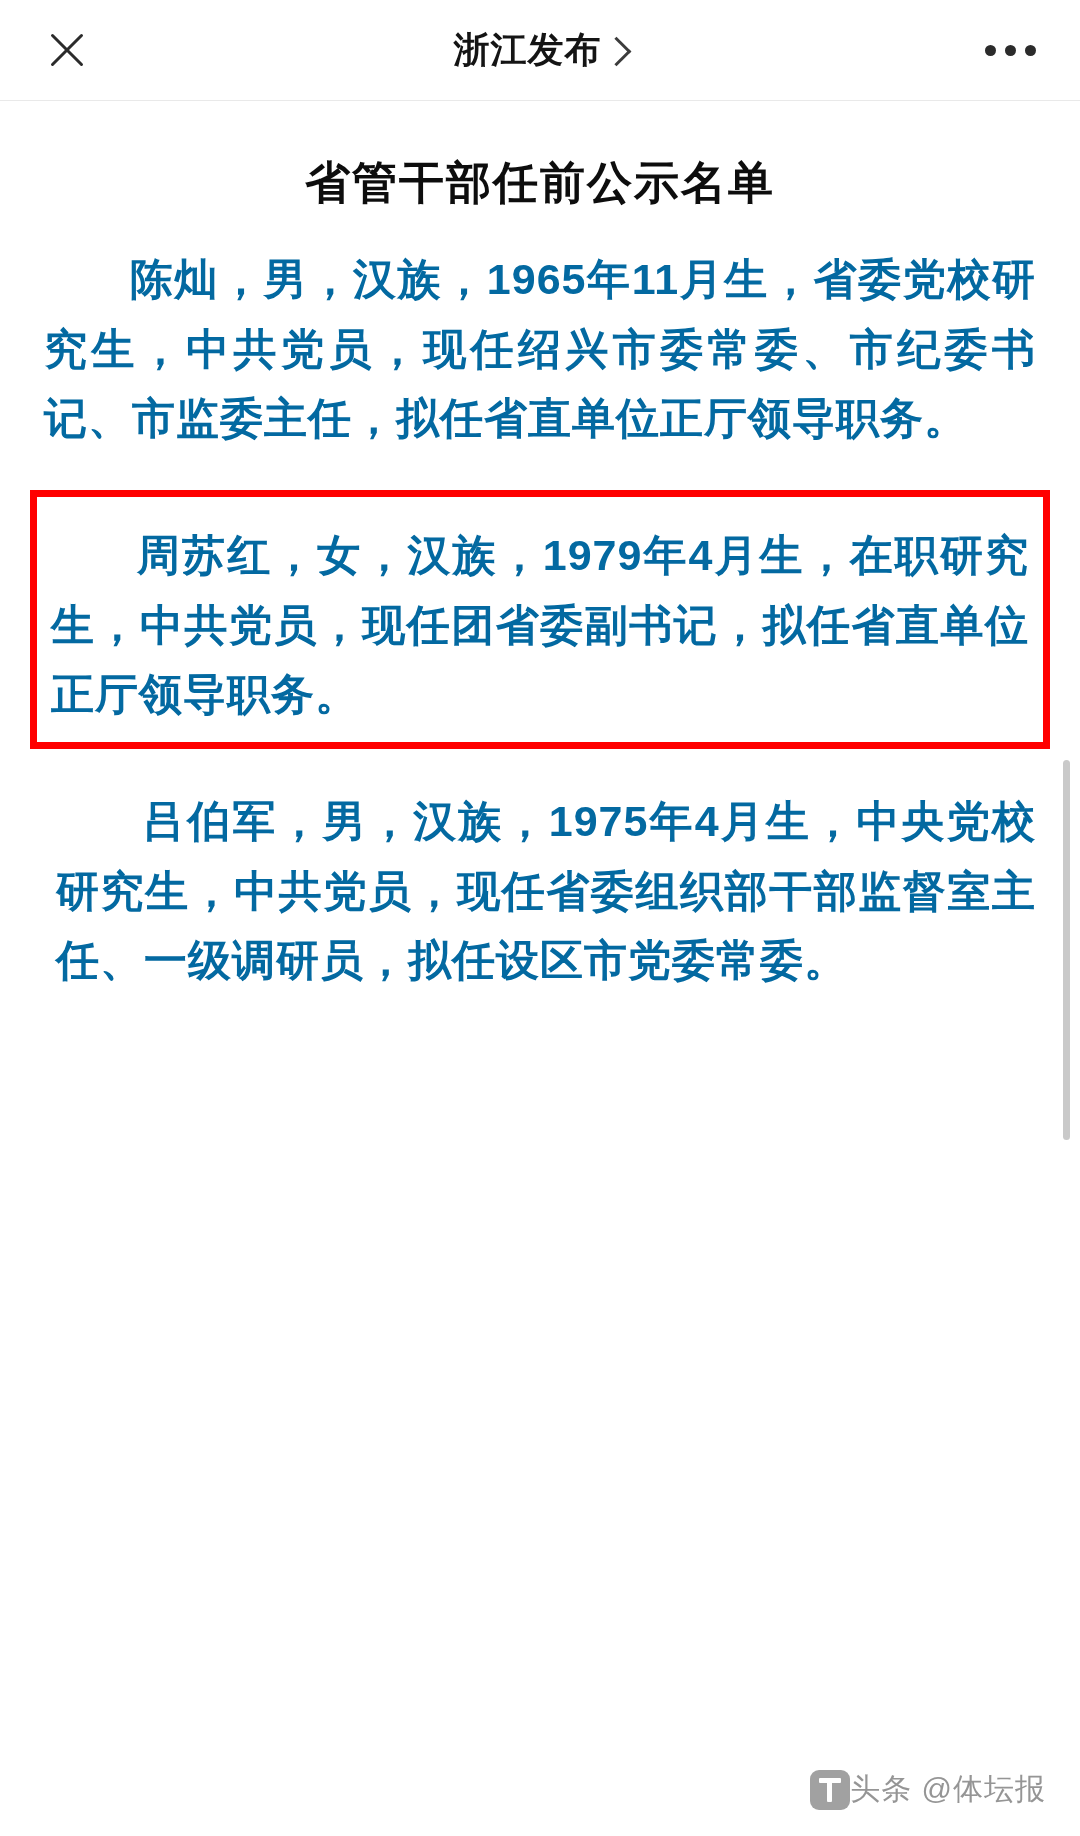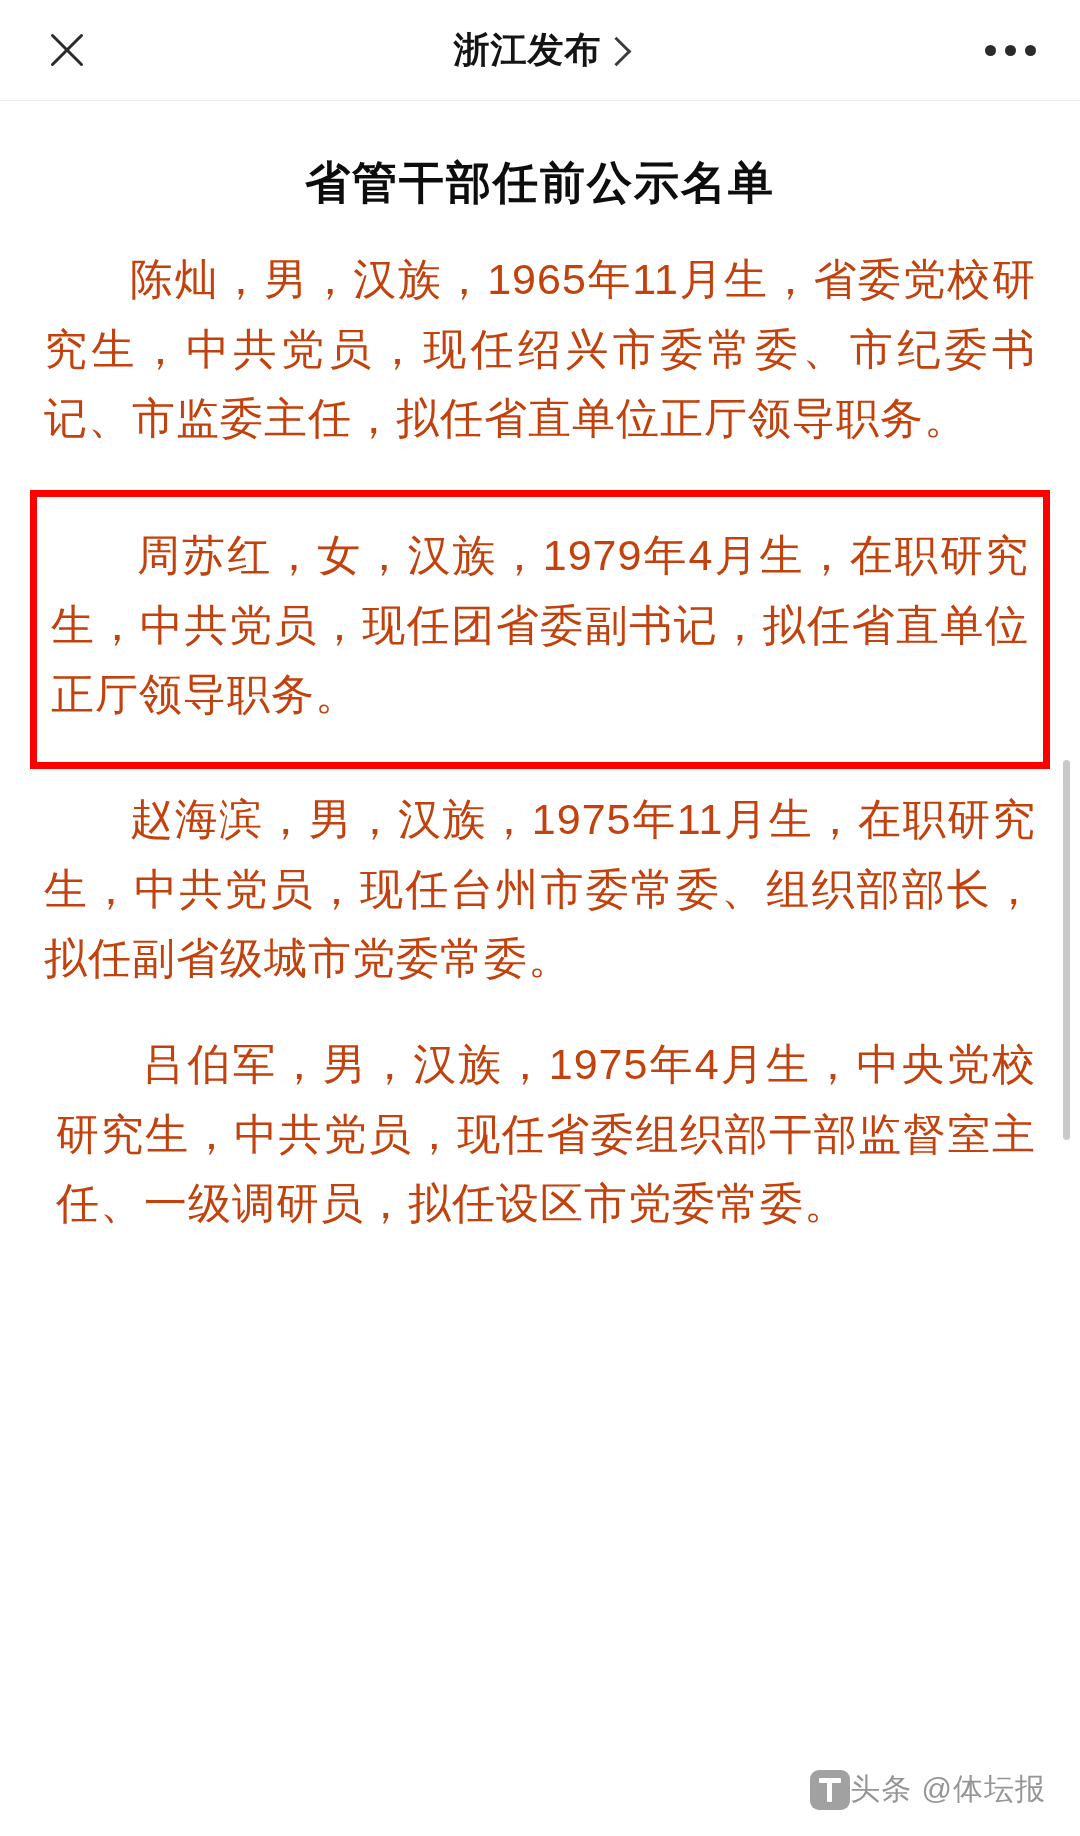--- a/index.html
+++ b/index.html
@@ -105,31 +105,32 @@
     font-size: 45px;
     font-weight: 700;
     color: #0d0d0d;
     letter-spacing: 2px;
     margin-top: 52px;
     margin-bottom: 32px;
   }
   .para {
     font-size: 43px;
     line-height: 1.62;
-    color: #c2410c;
+    color: #0369a1;
     text-indent: 2em;
     text-align: justify;
     letter-spacing: 1px;
     margin: 0 0 36px 0;
+    font-weight: bold;
   }
   .para.highlight-box {
     border: 7px solid #ff0000;
     box-sizing: border-box;
-    padding: 24px 14px 32px 14px;
-    margin: 26px -14px 16px -14px;
+    padding: 24px 14px 12px 14px;
+    margin: 26px -14px 38px -14px;
     text-indent: 2em;
   }
   .para.last {
     margin-bottom: 0;
     margin-left: 12px;
   }
 
   
   .scrollbar {
     position: absolute;
@@ -205,21 +206,20 @@
 </div>
 <div class="nav-divider"></div>
 
 <div class="article">
   <h1 class="article-title">省管干部任前公示名单</h1>
 
   <p class="para">陈灿，男，汉族，1965年11月生，省委党校研究生，中共党员，现任绍兴市委常委、市纪委书记、市监委主任，拟任省直单位正厅领导职务。</p>
 
   <p class="para highlight-box">周苏红，女，汉族，1979年4月生，在职研究生，中共党员，现任团省委副书记，拟任省直单位正厅领导职务。</p>
 
-  <p class="para">赵海滨，男，汉族，1975年11月生，在职研究生，中共党员，现任台州市委常委、组织部部长，拟任副省级城市党委常委。</p>
 
   <p class="para last">吕伯军，男，汉族，1975年4月生，中央党校研究生，中共党员，现任省委组织部干部监督室主任、一级调研员，拟任设区市党委常委。</p>
 </div>
 
 <div class="scrollbar"></div>
 
 <div class="watermark">
   <span class="wm-logo"></span>
   <span class="wm-text">头条 @体坛报</span>
 </div>

